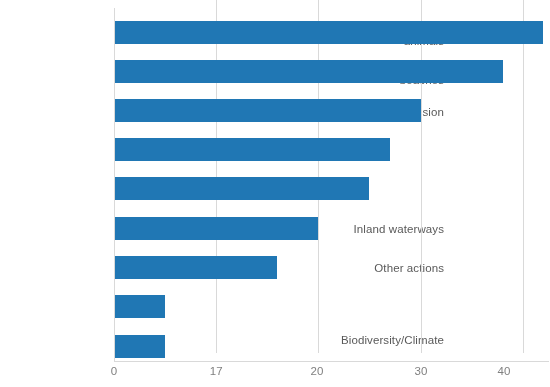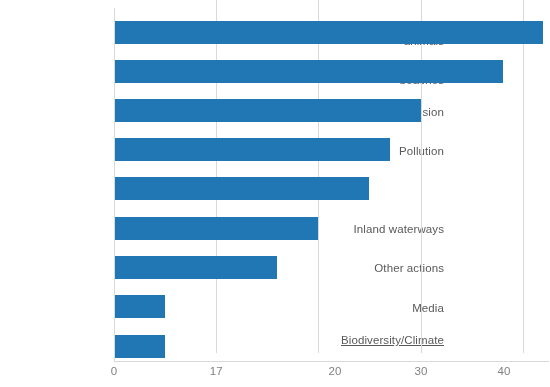--- a/index.html
+++ b/index.html
@@ -77,33 +77,27 @@
     <span>Ecosystems and</span>
     <span>animals</span>
   </div>
   <div class="cat-label" style="top:59px;">
     <span>Sand dunes and</span>
     <span>beaches</span>
   </div>
   <div class="cat-label" style="top:105px;">
     <span>Coastal erosion</span>
   </div>
-  <div class="cat-label" style="top:144px;">
-    <span>Pollution</span>
-  </div>
   <div class="cat-label" style="top:222px;">
     <span>Inland waterways</span>
   </div>
   <div class="cat-label" style="top:261px;">
     <span>Other actions</span>
   </div>
-  <div class="cat-label" style="top:301px;">
-    <span>Media</span>
-  </div>
-  <div class="cat-label" style="top:333px;text-decoration:underline;">
+  <div class="cat-label" style="top:333px;">
     <span>Biodiversity/Climate</span>
   </div>
 
   <div class="axis-line-y"></div>
   <div class="gridline" style="left: 215.875px;"></div>
   <div class="gridline" style="left: 318.25px;"></div>
   <div class="gridline" style="left: 420.625px;"></div>
   <div class="gridline" style="left:523px;"></div>
   <div class="axis-line-x"></div>
 
@@ -112,17 +106,17 @@
   <div class="bar" style="left: 114.5px; top: 99px; width: 306.125px;"></div>
   <div class="bar" style="left: 114.5px; top: 138px; width: 275.413px;"></div>
   <div class="bar" style="left: 114.5px; top: 177px; width: 254.938px;"></div>
   <div class="bar" style="left: 114.5px; top: 217px; width: 203.75px;"></div>
   <div class="bar" style="left: 114.5px; top: 256px; width: 162.8px;"></div>
   <div class="bar" style="left: 114.5px; top: 295px; width: 50.1875px;"></div>
   <div class="bar" style="left: 114.5px; top: 335px; width: 50.1875px;"></div>
 
   <div class="tick-label" style="left:114px;">0</div>
   <div class="tick-label" style="left: 216.375px;">17</div>
-  <div class="tick-label" style="left: 335px;">20</div>
+  <div class="tick-label" style="left: 317px;">20</div>
   <div class="tick-label" style="left: 421.125px; text-align: center;">30</div>
   <div class="tick-label" style="left:504px;">40</div>
 
 </div>
 
 </body></html>

